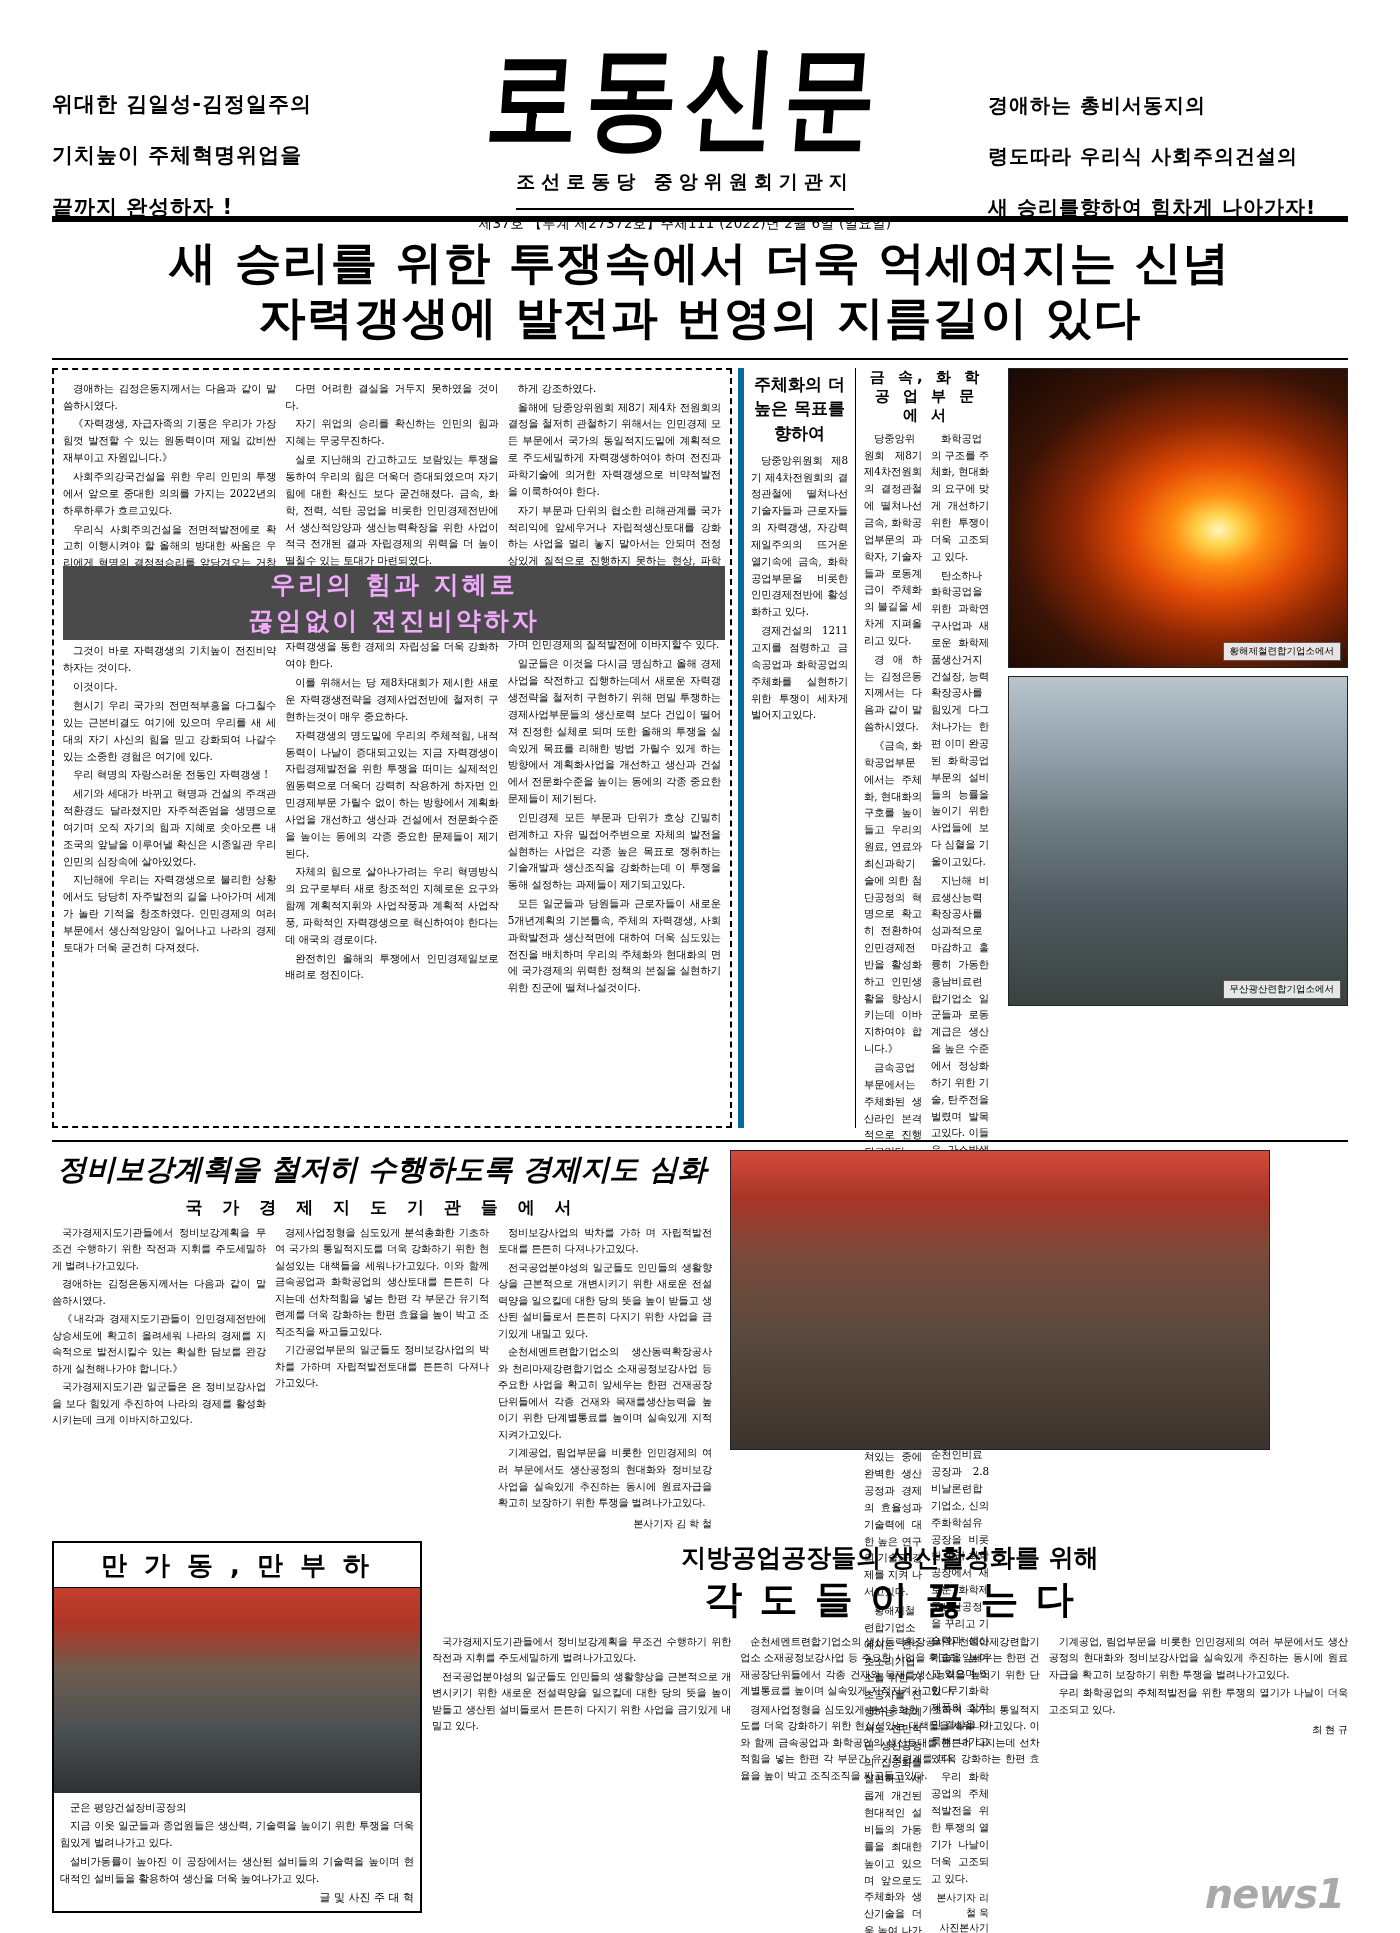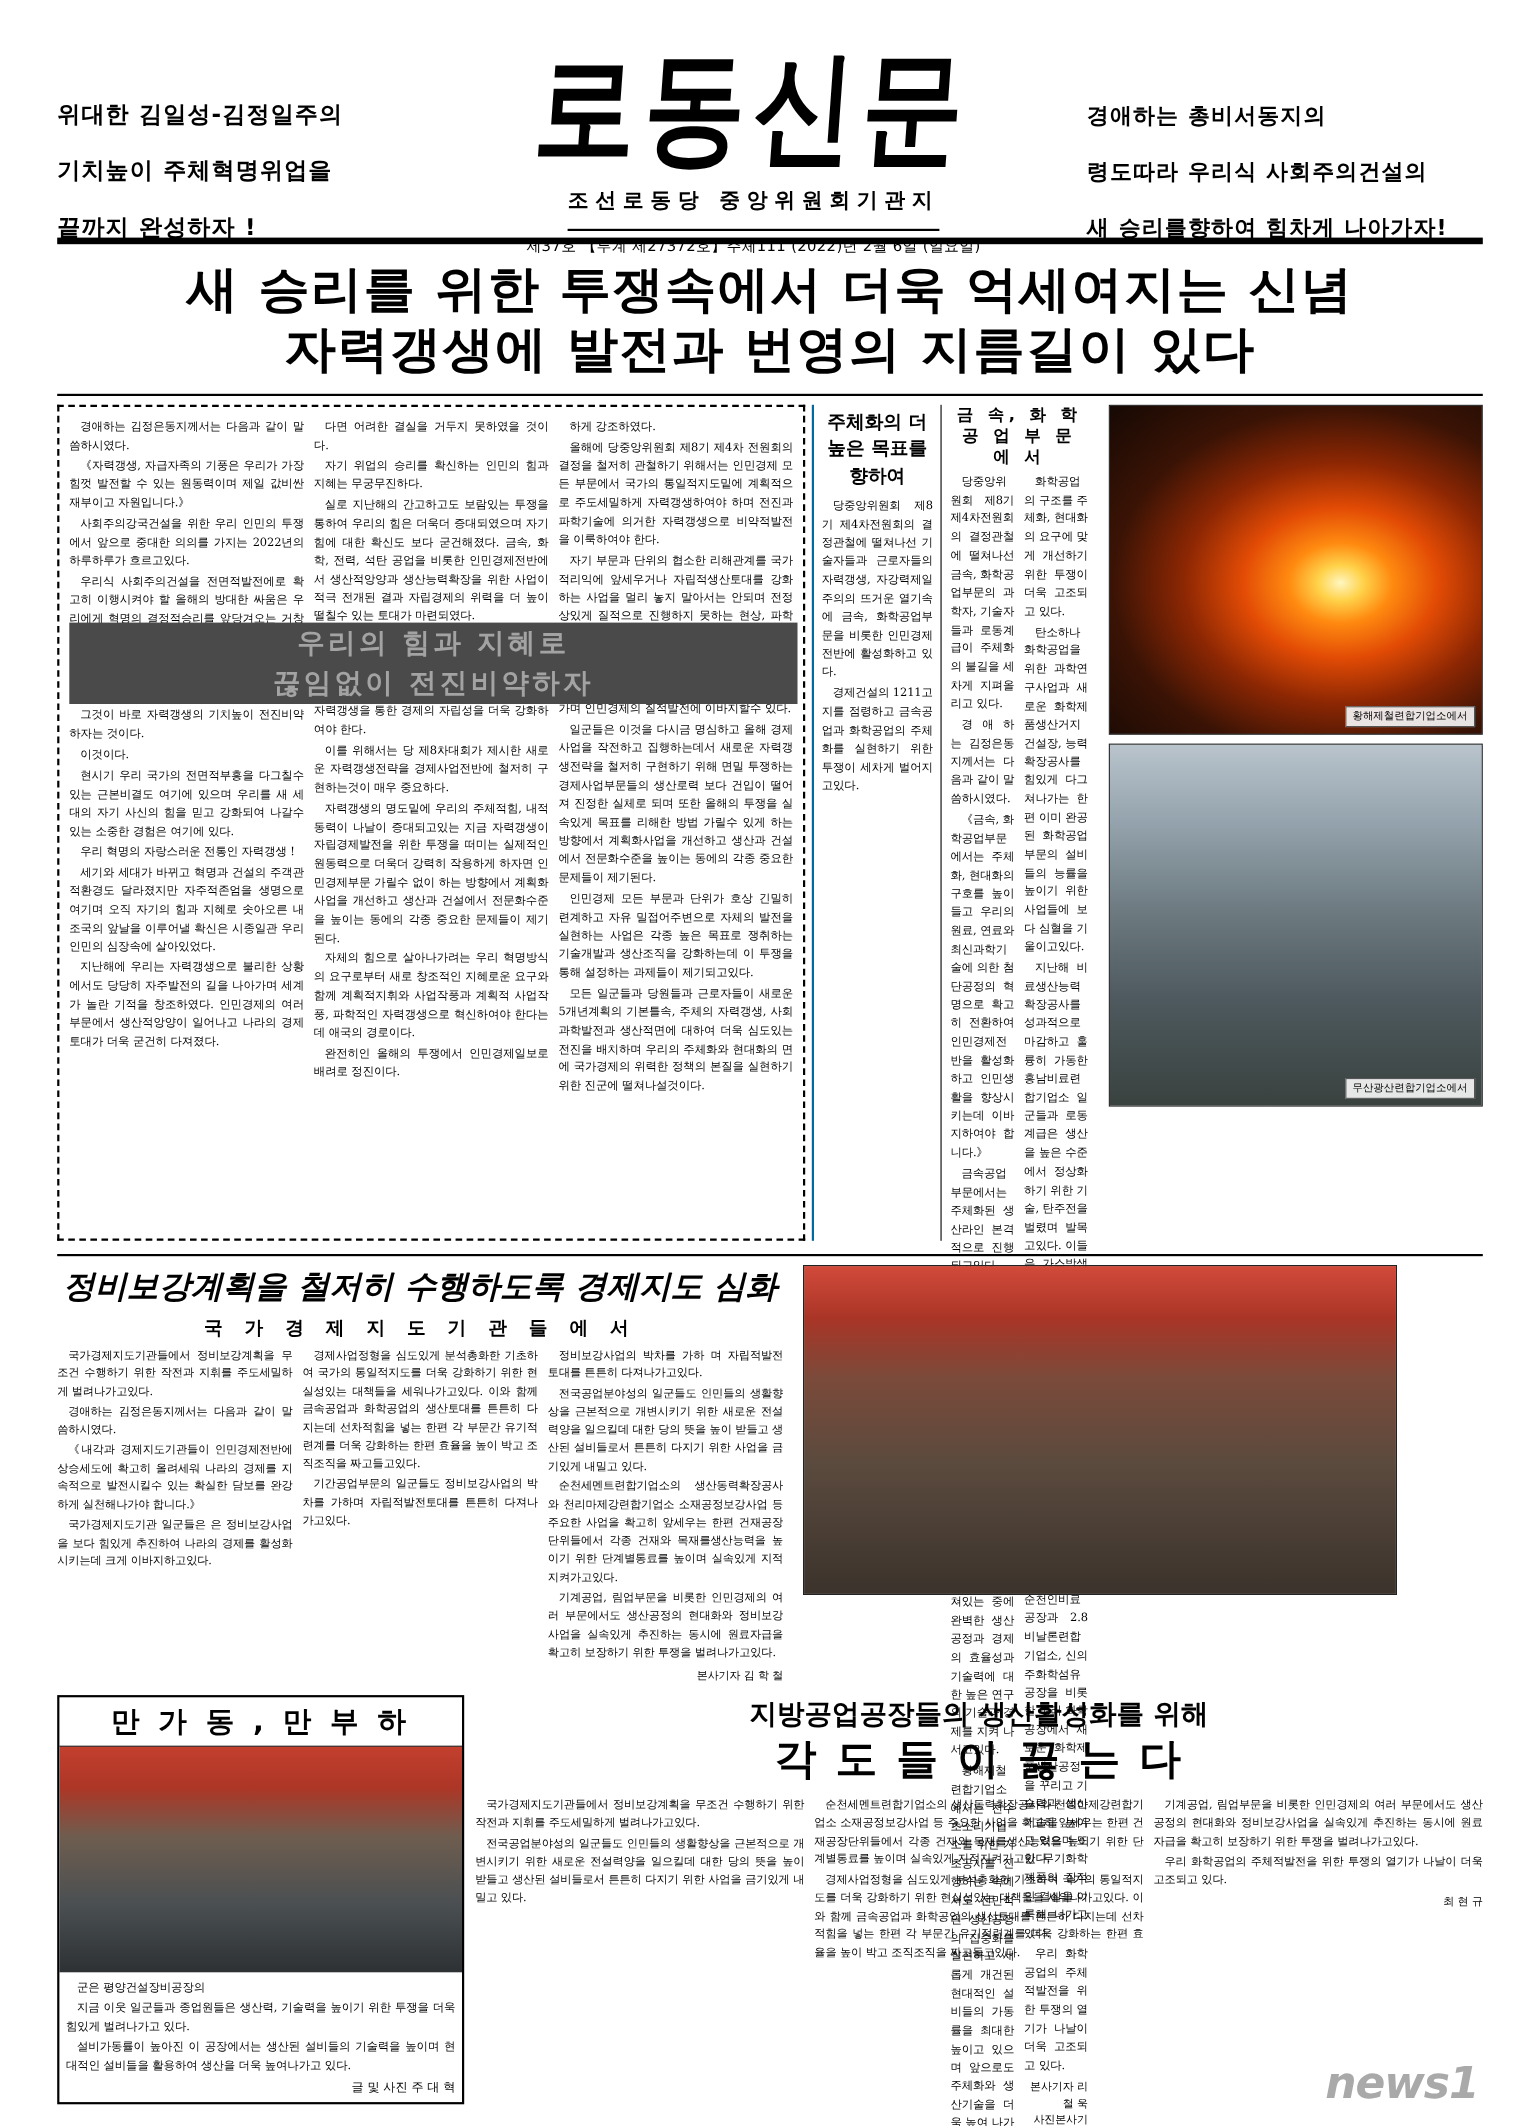--- a/index.html
+++ b/index.html
@@ -52,29 +52,29 @@
   
   .top-block { display:flex; margin-top:8px; height:760px; }
   .editorial { width:680px; border:2px dashed #000; padding:10px 9px 6px 9px;
       position:relative; display:flex; gap:9px; }
   .col { flex:1; font-size:10.4px; line-height:1.62; text-align:justify;
       letter-spacing:-0.1px; }
   .col p { margin:0 0 2px 0; text-indent:10px; }
 
   .quote-box {
     position:absolute; left:9px; top:196px; width:662px; height:74px;
-    background:#4a4a4a; color:#a3a3a3; display:flex; flex-direction:column;
+    background:#4a4a4a; color:#f0abfc; display:flex; flex-direction:column;
     align-items:center; justify-content:center;
     font-family:"DejaVu Sans","Liberation Sans",sans-serif;
     font-weight:bold; letter-spacing:3px;
   }
   .quote-box div { font-size:25px; line-height:1.42; white-space:nowrap; }
 
   .mid-col { width:118px; padding:4px 7px; border-right:1px solid #000;
-      border-left:2px solid #0369a1; margin-left:6px;}
+      border-left:6px solid #0369a1; margin-left:6px;}
   .vtitle { font-family:"DejaVu Sans","Liberation Sans",sans-serif;
       font-weight:bold; font-size:17px; text-align:center; line-height:1.45;
       margin-bottom:6px; }
   .right-cols { flex:1; display:flex; gap:9px; padding-left:8px; }
 
   .sec-head { text-align:center; font-family:"DejaVu Sans","Liberation Sans",sans-serif;
       font-weight:bold; font-size:15px; letter-spacing:4px; margin-bottom:5px; }
 
   .byline { text-align:right; font-size:10px; margin-top:4px; line-height:1.5; }
 

